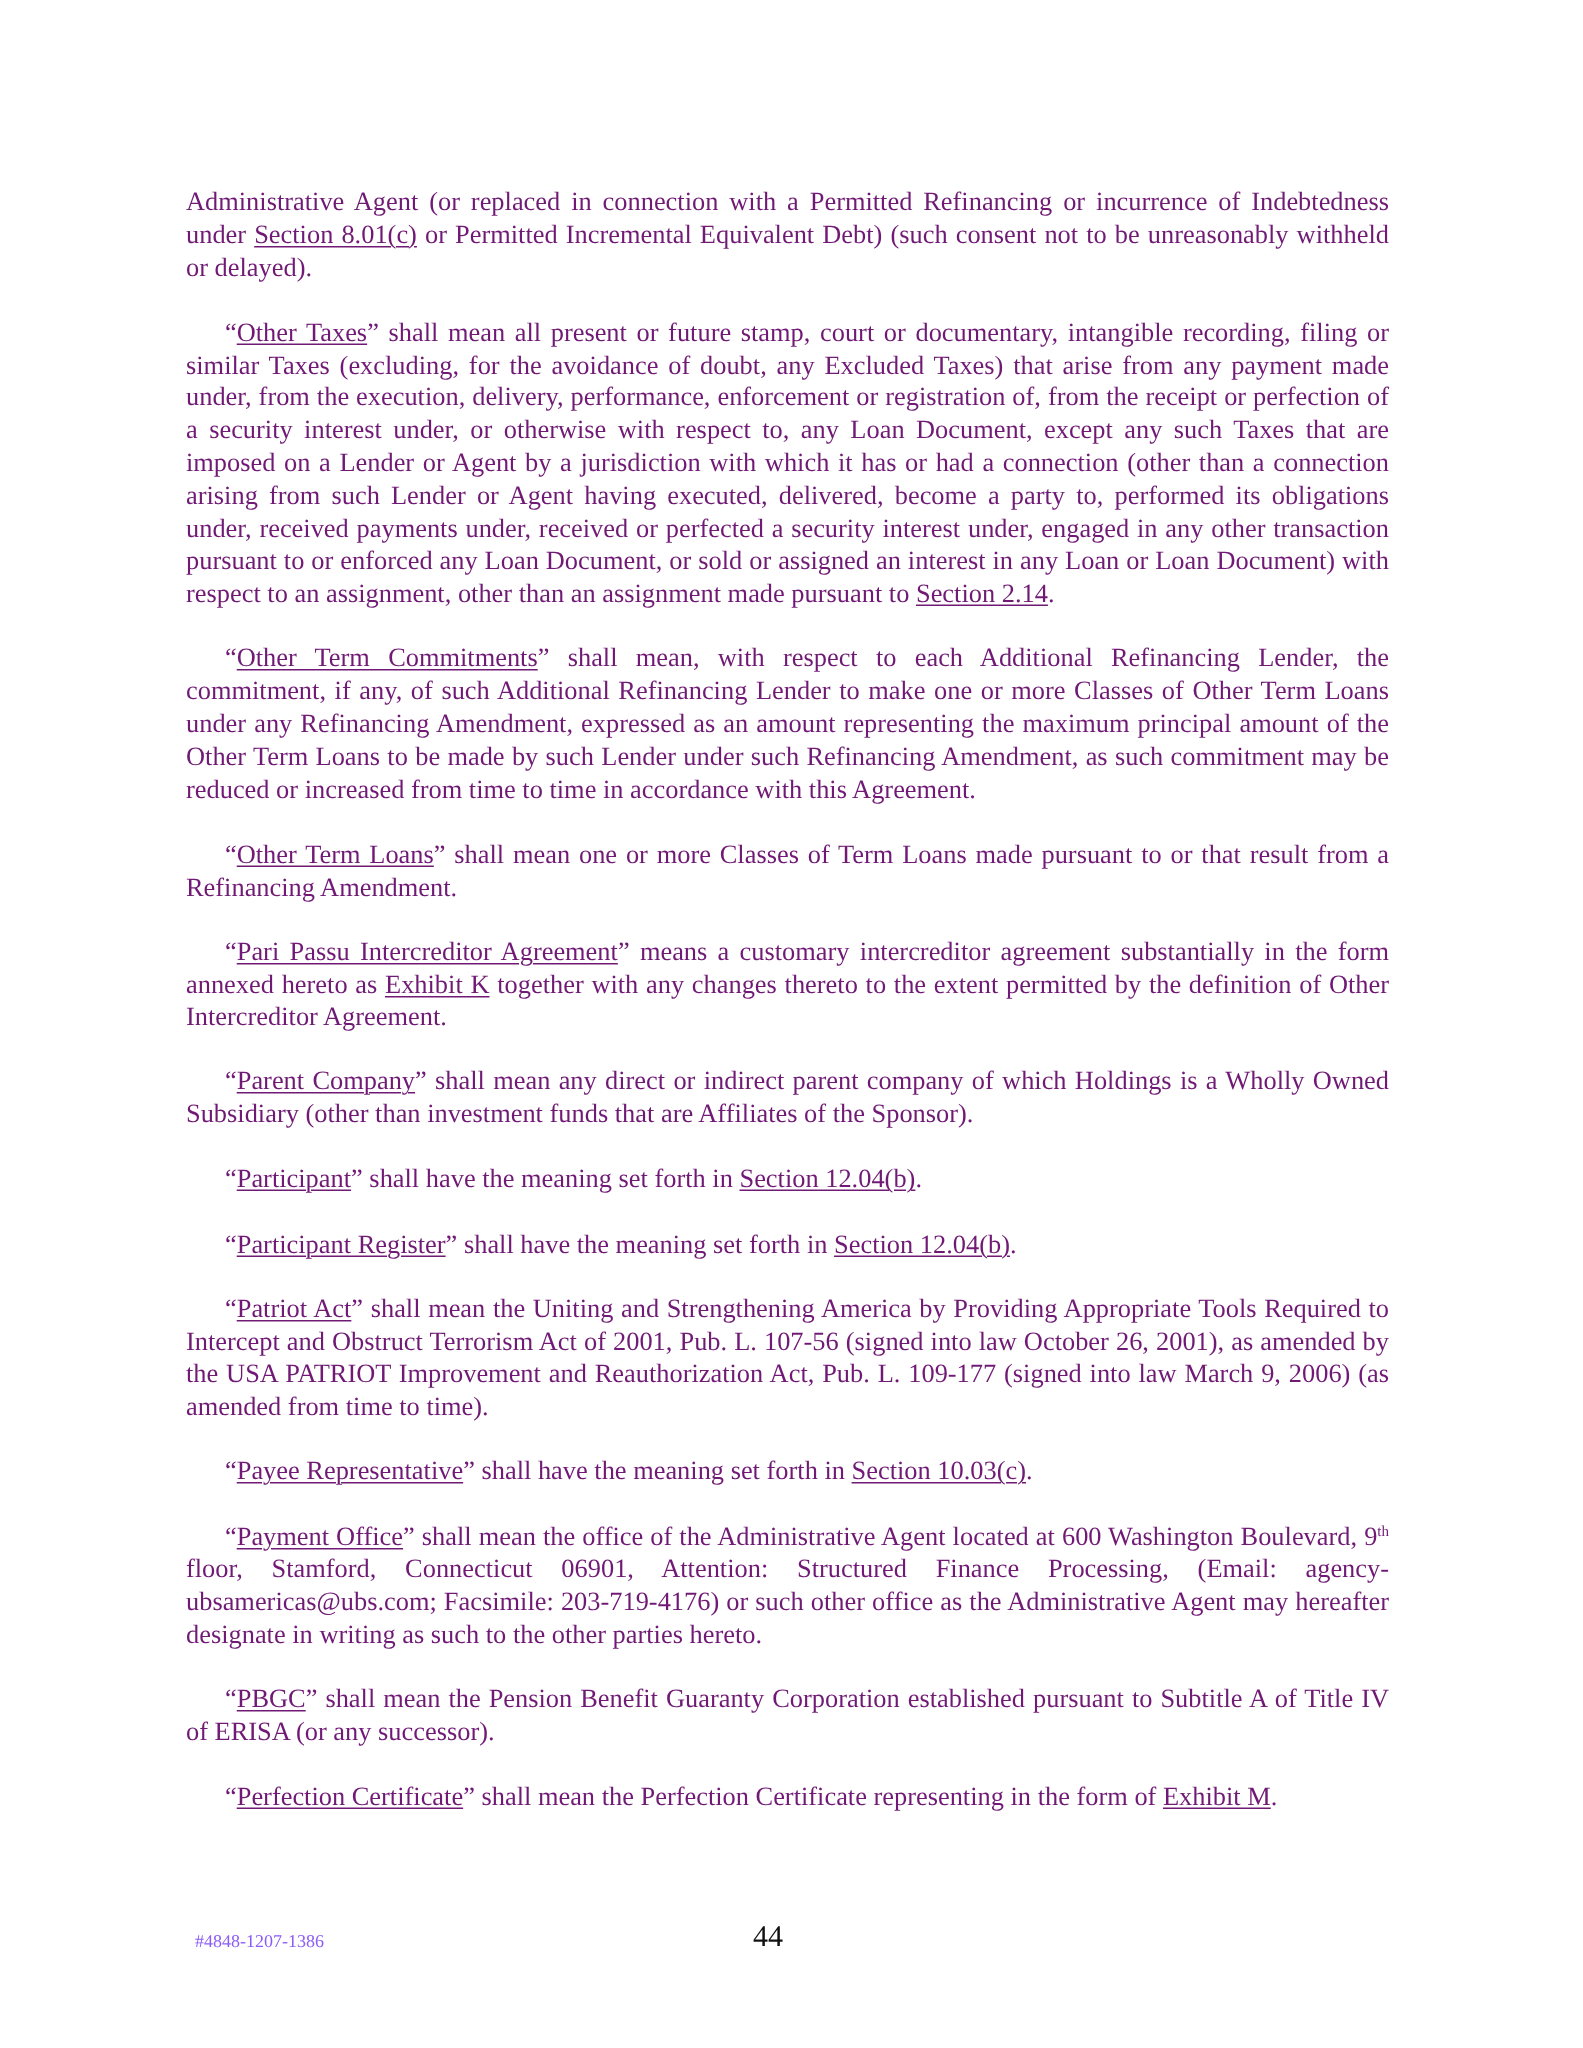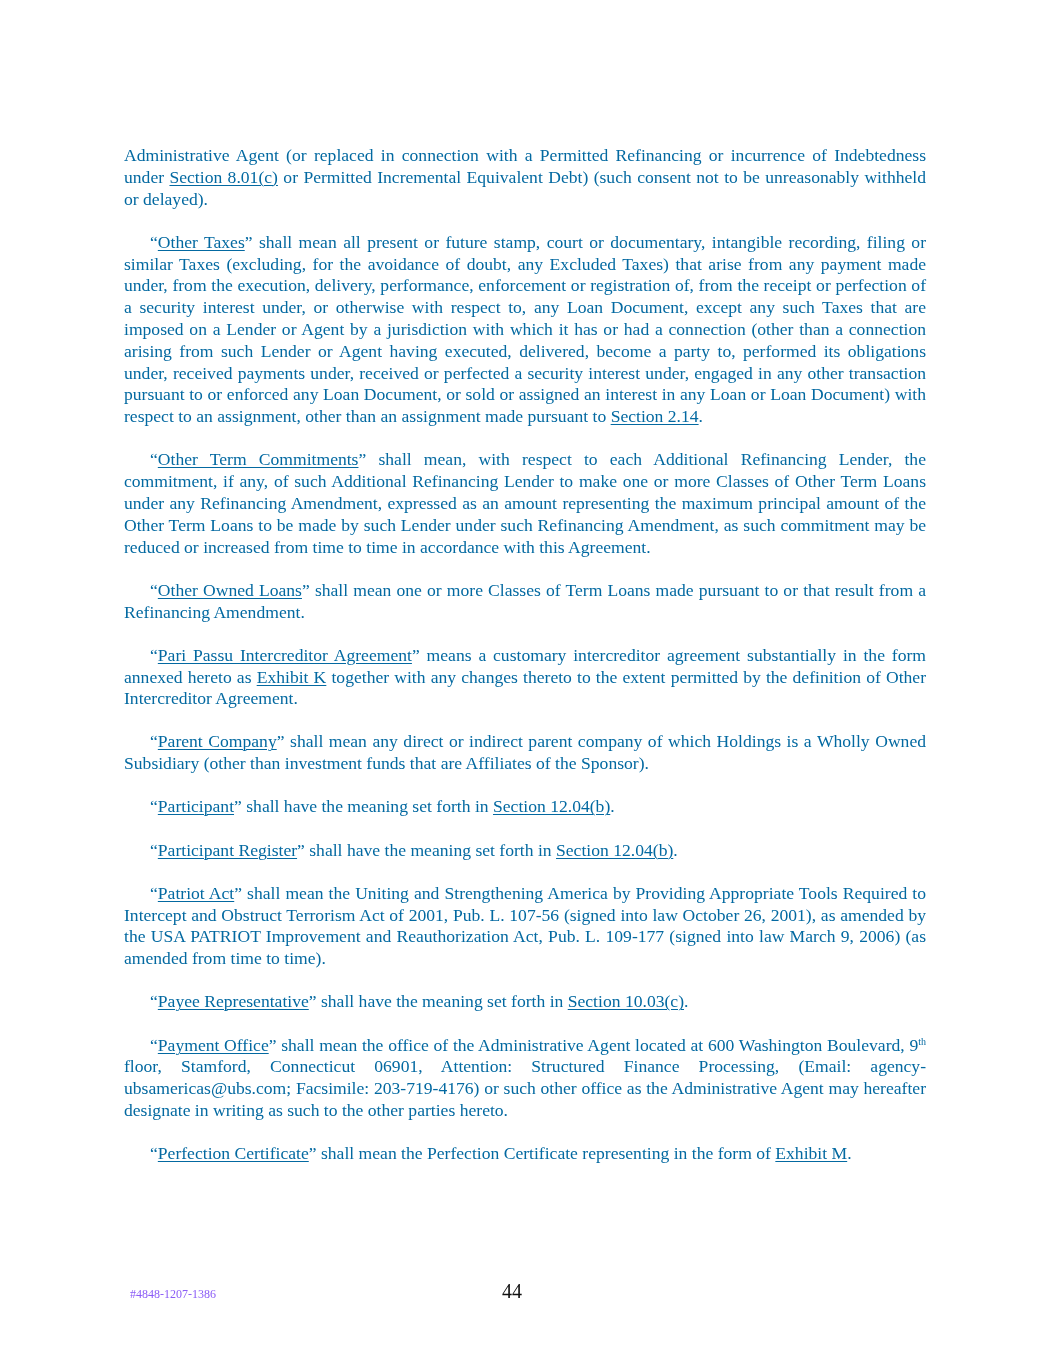--- a/index.html
+++ b/index.html
@@ -1,20 +1,20 @@
 <!DOCTYPE html>
 <html><head>
   <meta charset="utf-8">
   <style>
     html, body { margin: 0; padding: 0; background: #ffffff; }
     body { width: 1055px; height: 1365px; position: relative; overflow: hidden; }
     .page {
       position: absolute; left: 124px; top: 124px; width: 802px;
       font-family: "Liberation Serif", serif; font-size: 17.6px; line-height: 21.8px;
-      color: #0369a1; text-align: justify; margin-top: 21px;
+      color: #701a75; text-align: justify;
     }
     .para { margin: 0 0 21.4px 0; }
     .para.first { text-indent: 0; }
     .para.def { text-indent: 26px; }
     .u { text-decoration: underline; text-underline-offset: 2px; text-decoration-thickness: 1px; }
     sup { font-size: 10px; line-height: 0; vertical-align: 6px; }
     .footer-id {
       position: absolute; left: 130px; top: 1287px;
       font-family: "Liberation Serif", serif; font-size: 12px; color: #8b5cf6;
     }
@@ -26,34 +26,35 @@
 </head>
 <body>
 
 <div class="page">
   <p class="para first"><span>Administrative Agent (or replaced in connection with a Permitted Refinancing or incurrence of Indebtedness under </span><span class="u">Section 8.01(c)</span><span> or Permitted Incremental Equivalent Debt) (such consent not to be unreasonably withheld or delayed).</span></p>
 
   <p class="para def"><span>“</span><span class="u">Other Taxes</span><span>”</span><span> shall mean all present or future stamp, court or documentary, intangible recording, filing or similar Taxes (excluding, for the avoidance of doubt, any Excluded Taxes) that arise from any payment made under, from the execution, delivery, performance, enforcement or registration of, from the receipt or perfection of a security interest under, or otherwise with respect to, any Loan Document, except any such Taxes that are imposed on a Lender or Agent by a jurisdiction with which it has or had a connection (other than a connection arising from such Lender or Agent having executed, delivered, become a party to, performed its obligations under, received payments under, received or perfected a security interest under, engaged in any other transaction pursuant to or enforced any Loan Document, or sold or assigned an interest in any Loan or Loan Document) with respect to an assignment, other than an assignment made pursuant to </span><span class="u">Section 2.14</span><span>.</span></p>
 
   <p class="para def"><span>“</span><span class="u">Other Term Commitments</span><span>”</span><span> shall mean, with respect to each Additional Refinancing Lender, the commitment, if any, of such Additional Refinancing Lender to make one or more Classes of Other Term Loans under any Refinancing Amendment, expressed as an amount representing the maximum principal amount of the Other Term Loans to be made by such Lender under such Refinancing Amendment, as such commitment may be reduced or increased from time to time in accordance with this Agreement.</span></p>
 
-  <p class="para def"><span>“</span><span class="u">Other Owned Loans</span><span>”</span><span> shall mean one or more Classes of Term Loans made pursuant to or that result from a Refinancing Amendment.</span></p>
+  <p class="para def"><span>“</span><span class="u">Other Term Loans</span><span>”</span><span> shall mean one or more Classes of Term Loans made pursuant to or that result from a Refinancing Amendment.</span></p>
 
   <p class="para def"><span>“</span><span class="u">Pari Passu Intercreditor Agreement</span><span>”</span><span> means a customary intercreditor agreement substantially in the form annexed hereto as </span><span class="u">Exhibit K</span><span> together with any changes thereto to the extent permitted by the definition of Other Intercreditor Agreement.</span></p>
 
   <p class="para def"><span>“</span><span class="u">Parent Company</span><span>”</span><span> shall mean any direct or indirect parent company of which Holdings is a Wholly Owned Subsidiary (other than investment funds that are Affiliates of the Sponsor).</span></p>
 
   <p class="para def"><span>“</span><span class="u">Participant</span><span>”</span><span> shall have the meaning set forth in </span><span class="u">Section 12.04(b)</span><span>.</span></p>
 
   <p class="para def"><span>“</span><span class="u">Participant Register</span><span>”</span><span> shall have the meaning set forth in </span><span class="u">Section 12.04(b)</span><span>.</span></p>
 
   <p class="para def"><span>“</span><span class="u">Patriot Act</span><span>”</span><span> shall mean the Uniting and Strengthening America by Providing Appropriate Tools Required to Intercept and Obstruct Terrorism Act of 2001, Pub. L. 107-56 (signed into law October 26, 2001), as amended by the USA PATRIOT Improvement and Reauthorization Act, Pub. L. 109-177 (signed into law March 9, 2006) (as amended from time to time).</span></p>
 
   <p class="para def"><span>“</span><span class="u">Payee Representative</span><span>”</span><span> shall have the meaning set forth in </span><span class="u">Section 10.03(c)</span><span>.</span></p>
 
   <p class="para def"><span>“</span><span class="u">Payment Office</span><span>”</span><span> shall mean the office of the Administrative Agent located at 600 Washington Boulevard, 9</span><sup>th</sup><span> floor, Stamford, Connecticut 06901, Attention: Structured Finance Processing, (Email: agency-ubsamericas@ubs.com; Facsimile: 203-719-4176) or such other office as the Administrative Agent may hereafter designate in writing as such to the other parties hereto.</span></p>
 
+  <p class="para def"><span>“</span><span class="u">PBGC</span><span>”</span><span> shall mean the Pension Benefit Guaranty Corporation established pursuant to Subtitle A of Title IV of ERISA (or any successor).</span></p>
 
   <p class="para def"><span>“</span><span class="u">Perfection Certificate</span><span>”</span><span> shall mean the Perfection Certificate representing in the form of </span><span class="u">Exhibit M</span><span>.</span></p>
 </div>
 
 <div class="footer-id">#4848-1207-1386</div>
 <div class="page-num">44</div>
 
 </body></html>

